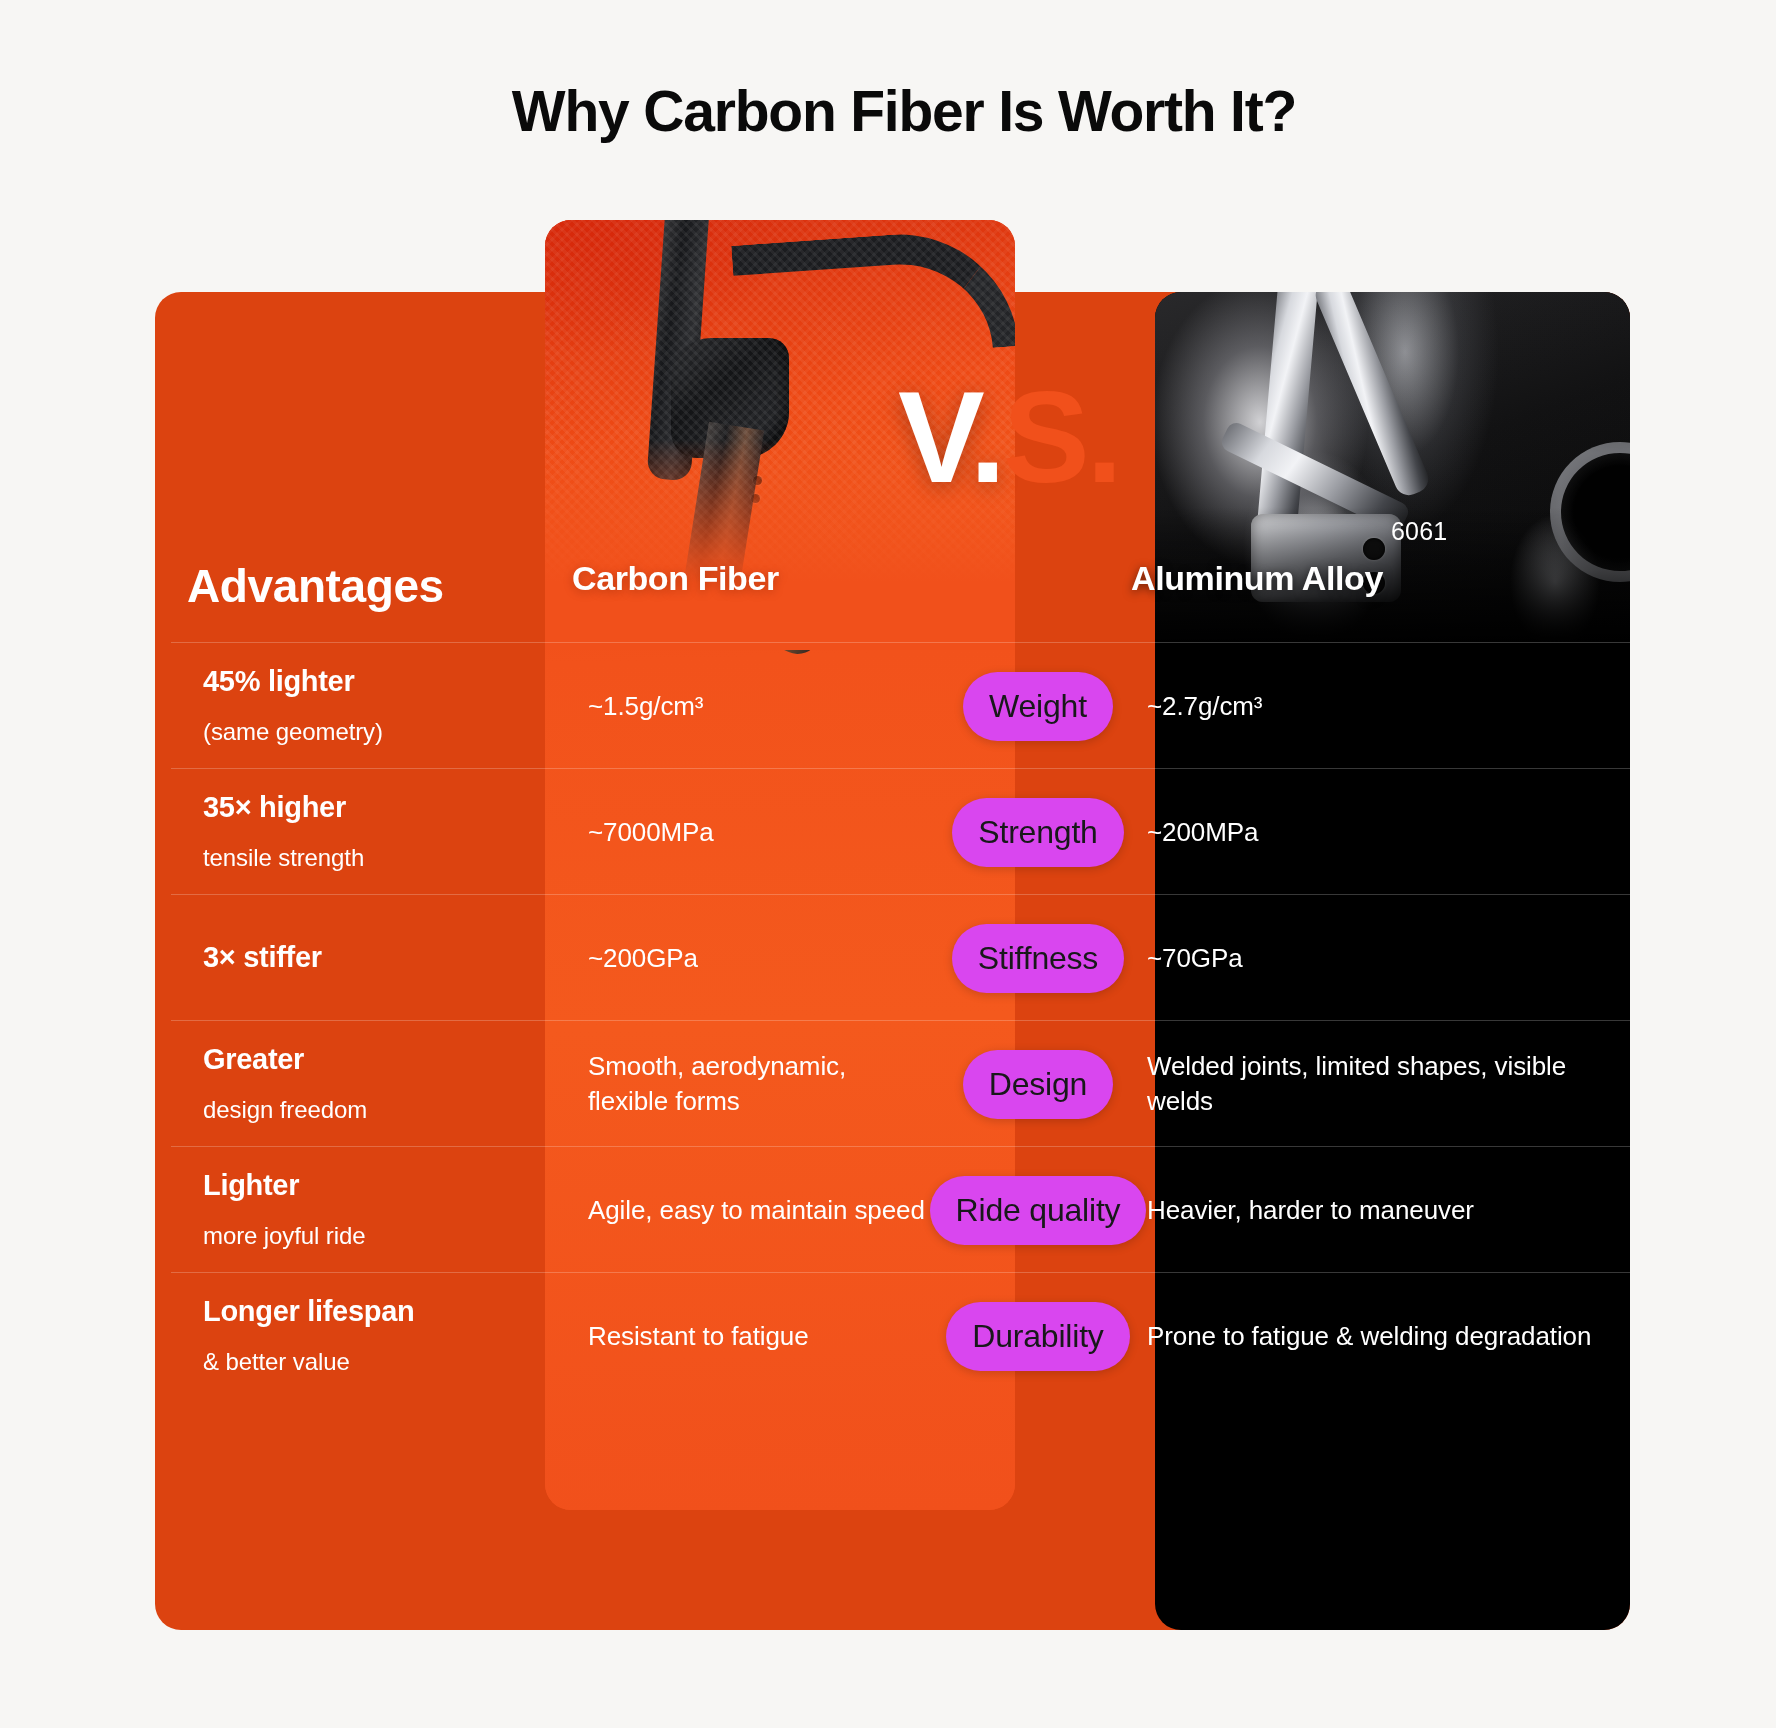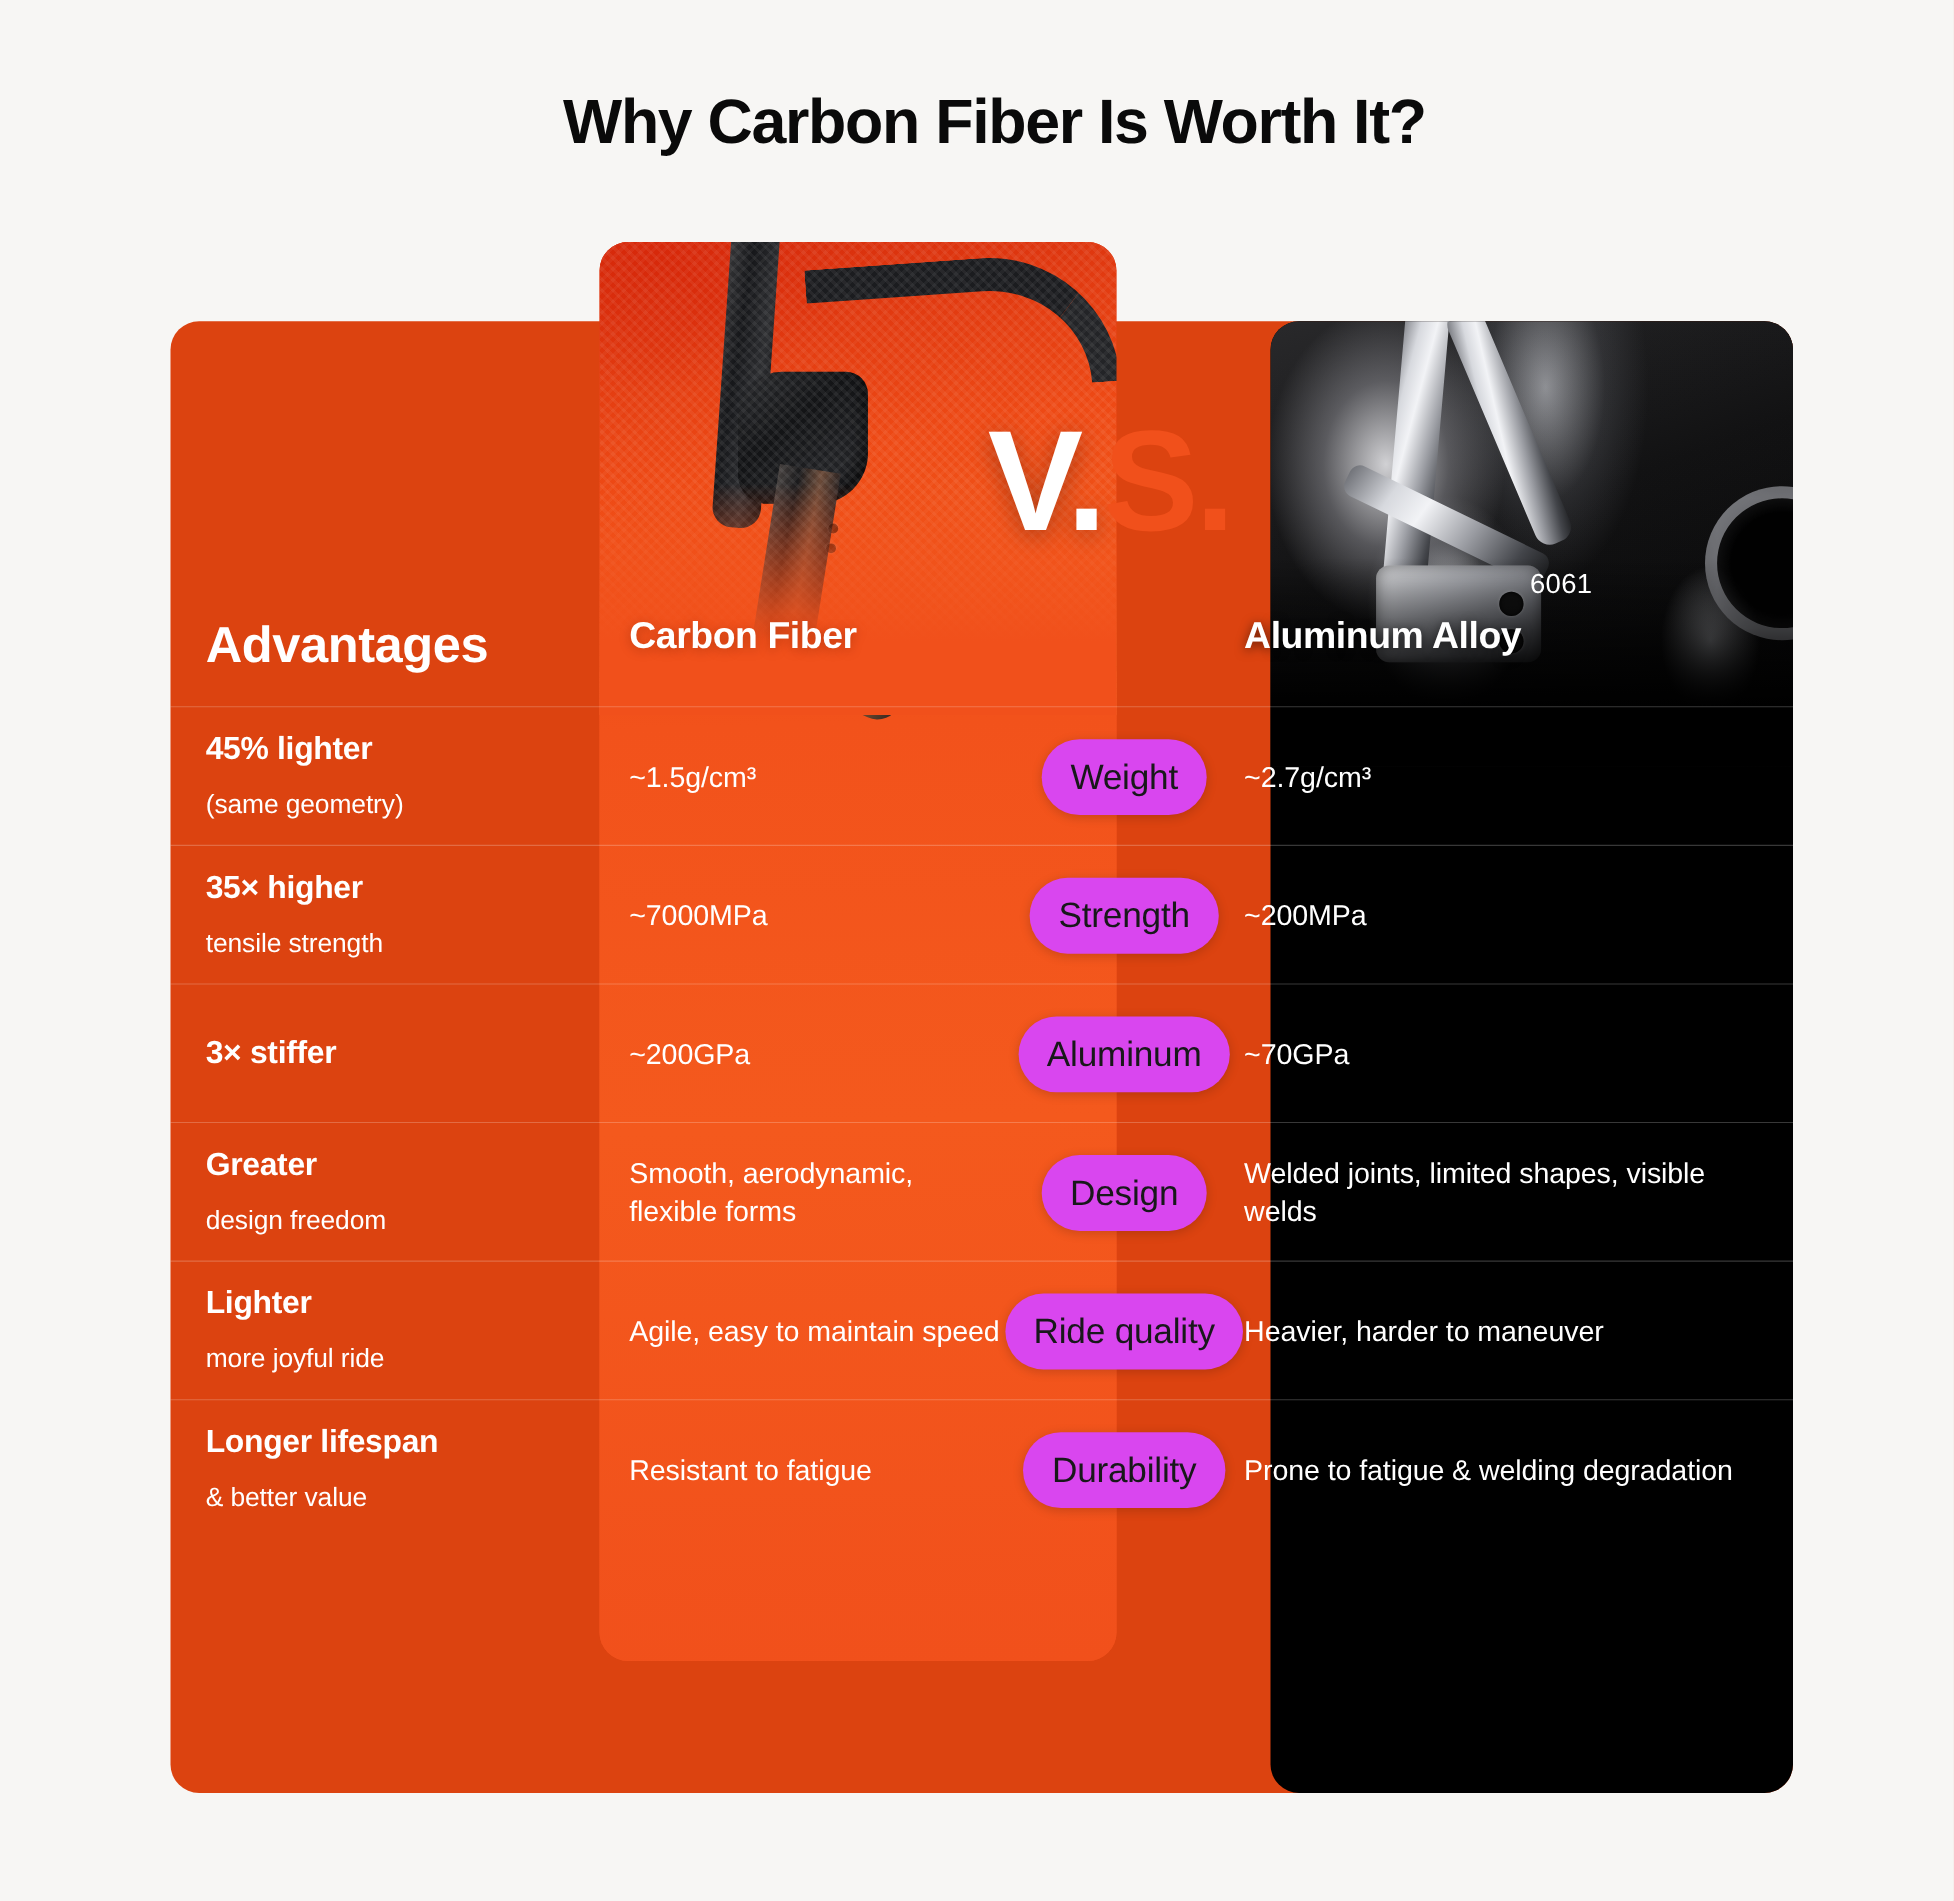--- a/index.html
+++ b/index.html
@@ -229,21 +229,21 @@
     font-size: 34px; font-weight: bold; color: #fff;
     letter-spacing: -0.4px;
     text-shadow: 0 2px 10px rgba(0,0,0,0.6);
   }
   .h-6061 {
     position: absolute; left: 1236px; top: -20px;
     font-size: 25px; font-weight: normal; color: #fff;
     letter-spacing: 0.2px;
   }
 
-  .rows { position: absolute; left: 0; top: 350px; width: 1475px; }
+  .rows { position: absolute; left: 0; top: 350px; width: 1475px; padding-left: 16px; }
 
   .row {
     position: relative;
     height: 126px;
     border-top: 1px solid rgba(255,255,255,0.22);
   }
   .row .cell-adv {
     position: absolute;
     left: 32px; top: 0;
     width: 360px; height: 126px;
@@ -364,21 +364,21 @@
             <div class="pill">Strength</div>
           </div>
           <div class="cell-alu">~200MPa</div>
         </div>
         <div class="row">
           <div class="cell-adv">
             <div class="adv-strong">3× stiffer</div>
           </div>
           <div class="cell-cf">~200GPa</div>
           <div class="cell-pill">
-            <div class="pill">Aluminum</div>
+            <div class="pill">Stiffness</div>
           </div>
           <div class="cell-alu">~70GPa</div>
         </div>
         <div class="row">
           <div class="cell-adv">
             <div class="adv-strong">Greater</div>
             <div class="adv-sub">design freedom</div>
           </div>
           <div class="cell-cf">Smooth, aerodynamic, flexible forms</div>
           <div class="cell-pill">

